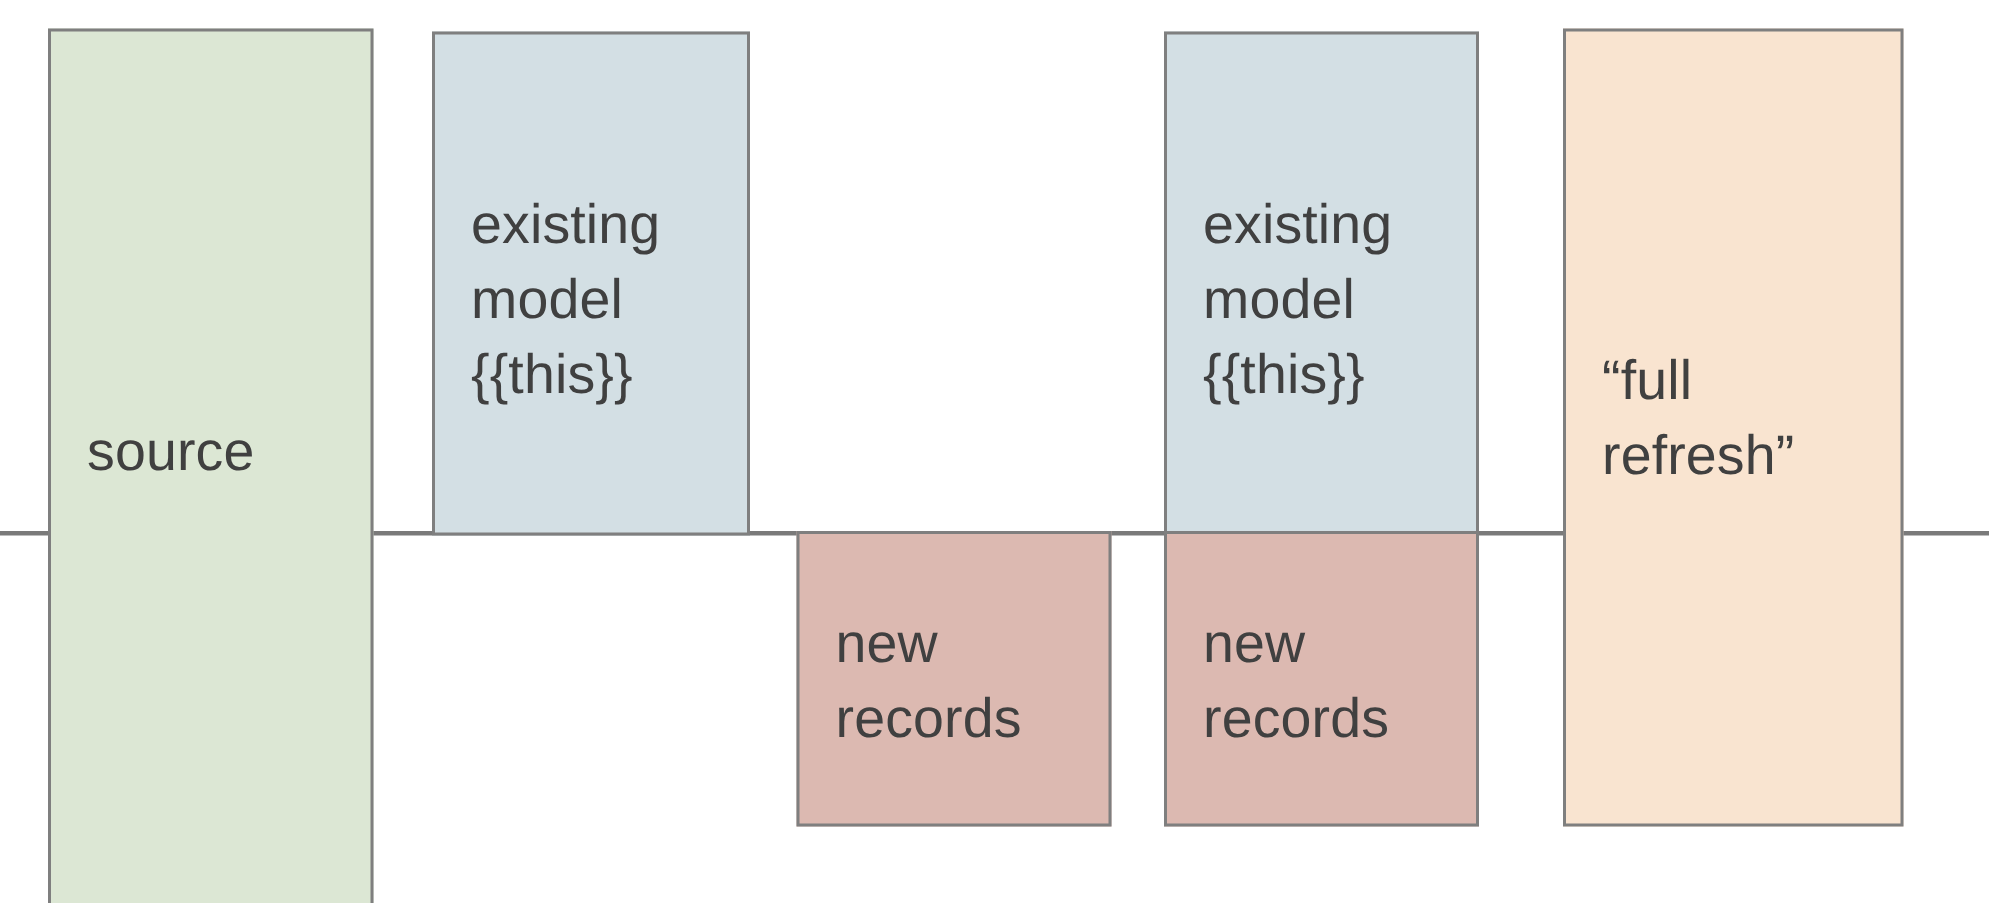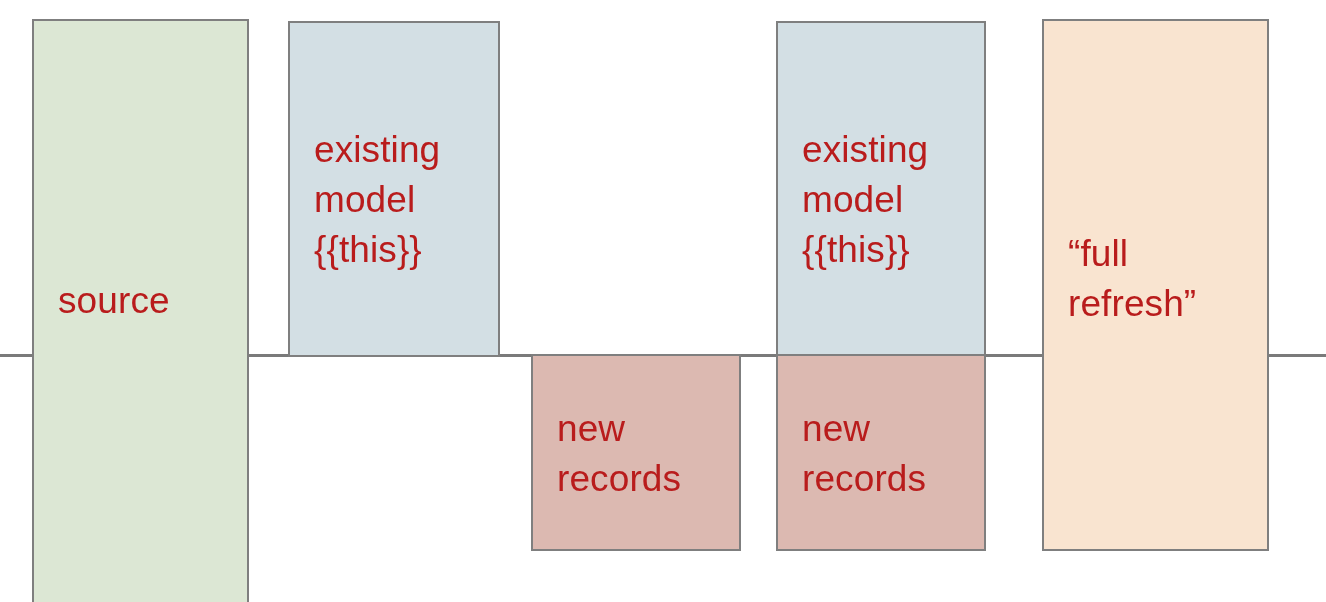--- a/index.html
+++ b/index.html
@@ -35,21 +35,21 @@
     z-index: 2;
     display: block;
     padding: 0;
   }
   .block .label {
     position: absolute;
     left: 24px;
     right: 10px;
     font-size: 37px;
     line-height: 50px;
-    color: #b91c1c;
+    color: #404040;
     letter-spacing: 0.1px;
     white-space: pre-line;
     text-align: left;
   }
   
   .block-source {
     left: 32px;
     top: 19px;
     width: 217px;
     height: 589px;

